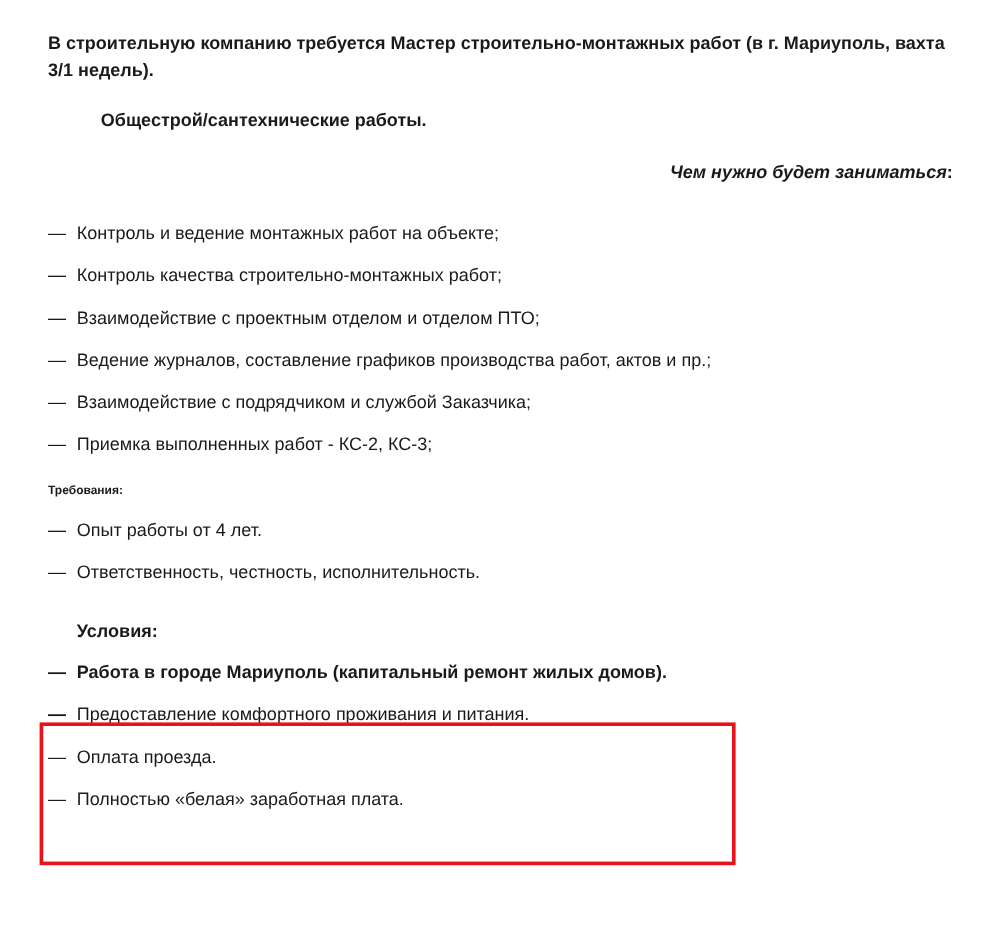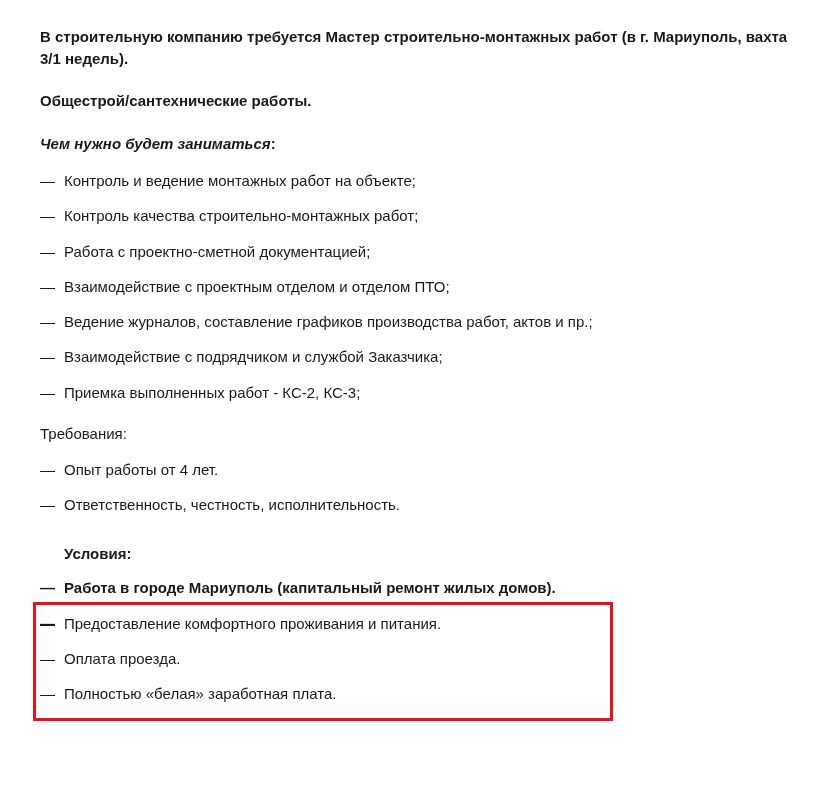--- a/index.html
+++ b/index.html
@@ -36,23 +36,25 @@
   .para.bold-italic .plain {
     font-style: normal;
     font-weight: bold;
   }
   .heading-intro {
     margin-bottom: 20px;
     max-width: 760px;
   }
   .heading-sub {
     margin-bottom: 22px;
+    margin-left: 44px;
   }
   .heading-task {
-    margin-bottom: 16px;
+    margin-bottom: 30px;
+    text-align: right;
   }
   .bullets {
     list-style: none;
     margin: 0;
     padding: 0;
   }
   .bullets li {
     font-size: 15px;
     line-height: 1.35;
     margin: 0 0 15px 0;
@@ -63,22 +65,22 @@
   .bullets li .dash {
     position: absolute;
     left: 0;
     top: 0;
     color: #1a1a1a;
   }
   .bullets li.strong {
     font-weight: bold;
   }
   .req-heading {
-    font-weight: normal;
-    font-size: 15px;
+    font-weight: bold;
+    font-size: 10px;
     margin: 22px 0 18px 0;
   }
   .cond-heading {
     font-weight: bold;
     font-size: 15px;
     margin: 30px 0 16px 0;
     padding-left: 24px;
   }
   .highlight-box {
     position: absolute;
@@ -102,21 +104,21 @@
   <p class="para bold heading-intro">В строительную компанию требуется Мастер строительно-монтажных работ (в г. Мариуполь, вахта 3/1 недель).</p>
 
   <p class="para bold heading-sub">Общестрой/сантехнические работы.</p>
 
   <p class="para bold-italic heading-task"><span>Чем нужно будет заниматься</span><span class="plain">:</span></p>
 
   <ul class="bullets">
     <li><span class="dash">—</span><span>Контроль и ведение монтажных работ на объекте;</span></li>
     <li><span class="dash">—</span></li>
     <li><span class="dash">—</span><span>Контроль качества строительно-монтажных работ;</span></li>
-    <li><span class="dash">—</span><span>Работа с проектно-сметной документацией;</span></li>
+    <li><span class="dash">—</span></li>
     <li><span class="dash">—</span><span>Взаимодействие с проектным отделом и отделом ПТО;</span></li>
     <li><span class="dash">—</span><span>Ведение журналов, составление графиков производства работ, актов и пр.;</span></li>
     <li><span class="dash">—</span><span>Взаимодействие с подрядчиком и службой Заказчика;</span></li>
     <li><span class="dash">—</span><span>Приемка выполненных работ - КС-2, КС-3;</span></li>
   </ul>
 
   <p class="req-heading">Требования:</p>
 
   <ul class="bullets">
     <li><span class="dash">—</span></li>

